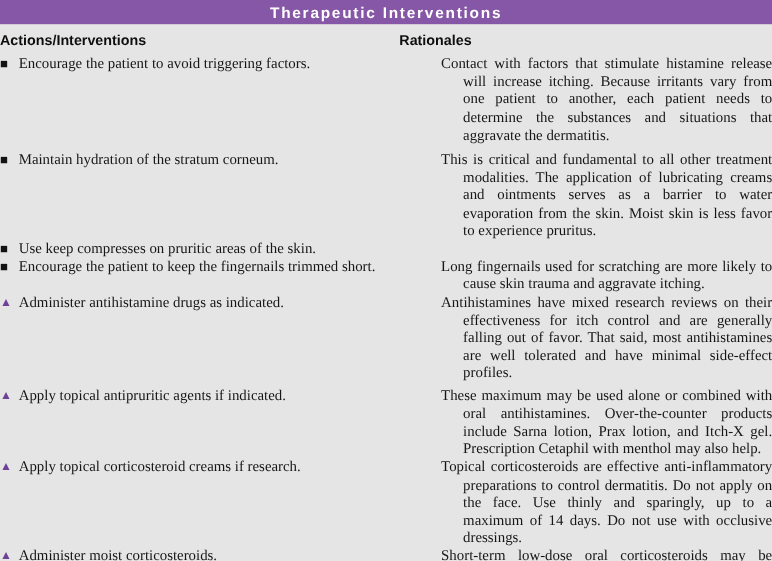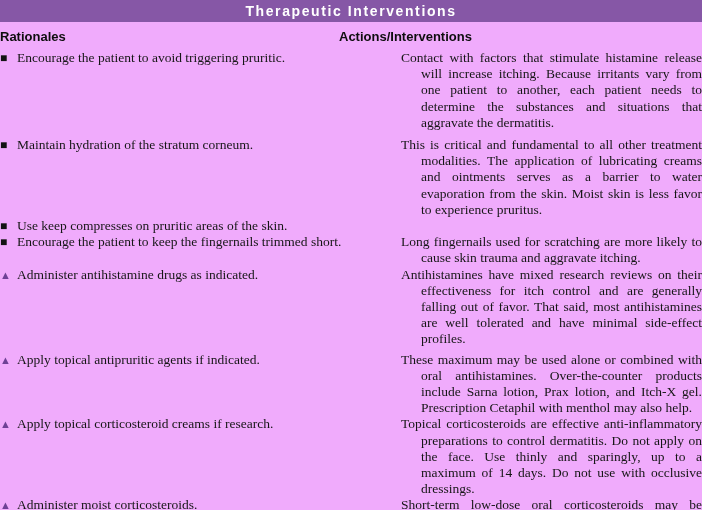--- a/index.html
+++ b/index.html
@@ -7,21 +7,21 @@
     --square-color: #131313;
     --triangle-color: #6e4196;
     --text-color: #161616;
   }
   * { margin: 0; padding: 0; box-sizing: border-box; }
   html, body { background: #ffffff; }
   .page {
     width: 702px;
     height: 510px;
     overflow: hidden;
-    background: #f0abfc;
+    background: #e5e5e5;
     font-family: "Liberation Serif", serif;
     color: var(--text-color);
   }
   .banner {
     width: 702px;
     height: 22px;
     background: var(--banner-bg);
     text-align: center;
   }
   .banner-title {
@@ -82,28 +82,28 @@
   }
 </style>
 </head>
 <body>
 
 <div class="page">
   <div class="banner">
     <span class="banner-title">Therapeutic Interventions</span>
   </div>
   <div class="colheads">
+    <div class="colhead left">Actions/Interventions</div>
     <div class="colhead right">Rationales</div>
-    <div class="colhead left">Actions/Interventions</div>
   </div>
   <div class="rows" id="rows">
   <div class="row">
     <div class="action-cell">
       <span class="bullet square">■</span>
-      <span class="action-text">Encourage the patient to avoid triggering pruritic.</span>
+      <span class="action-text">Encourage the patient to avoid triggering factors.</span>
     </div>
     <div class="rationale-cell">Contact with factors that stimulate histamine release will increase itching. Because irritants vary from one patient to another, each patient needs to determine the substances and situations that aggravate the dermatitis.</div>
   </div>
 
   <div class="row">
     <div class="action-cell">
       <span class="bullet square">■</span>
       <span class="action-text">Maintain hydration of the stratum corneum.</span>
     </div>
     <div class="rationale-cell">This is critical and fundamental to all other treatment modalities. The application of lubricating creams and ointments serves as a barrier to water evaporation from the skin. Moist skin is less favor to experience pruritus.</div>

